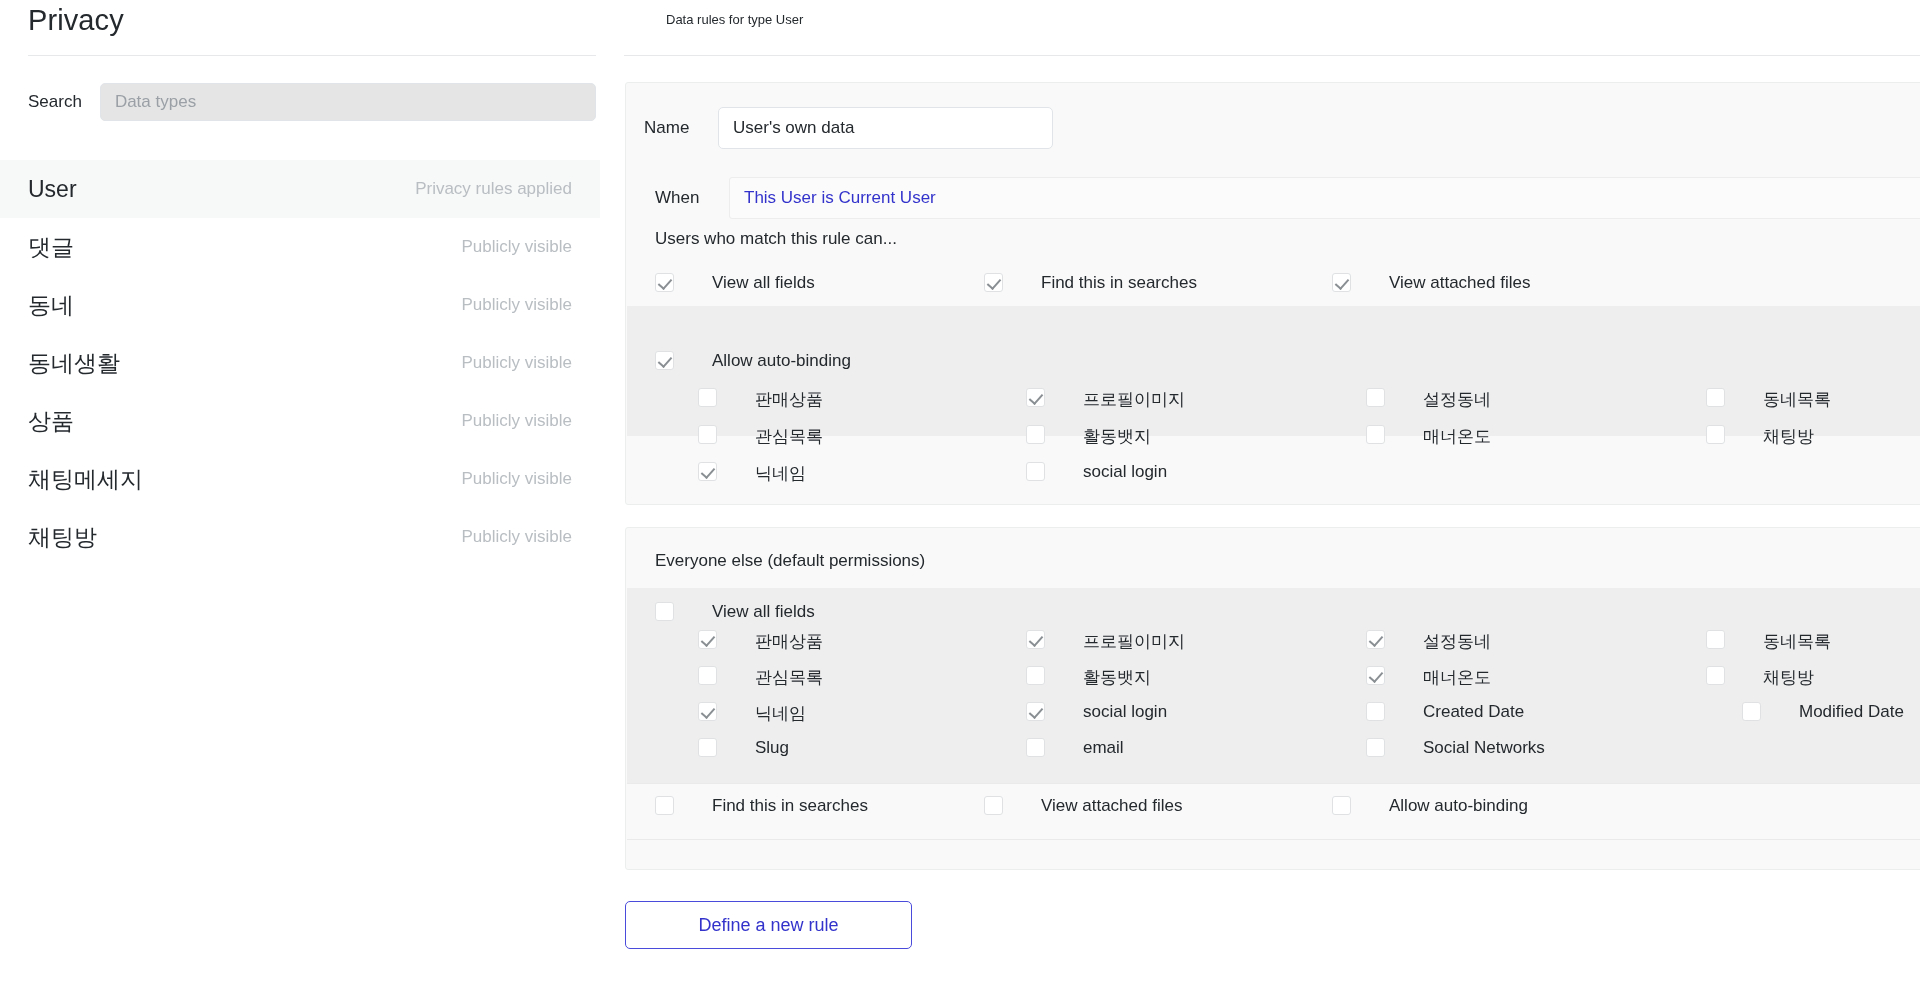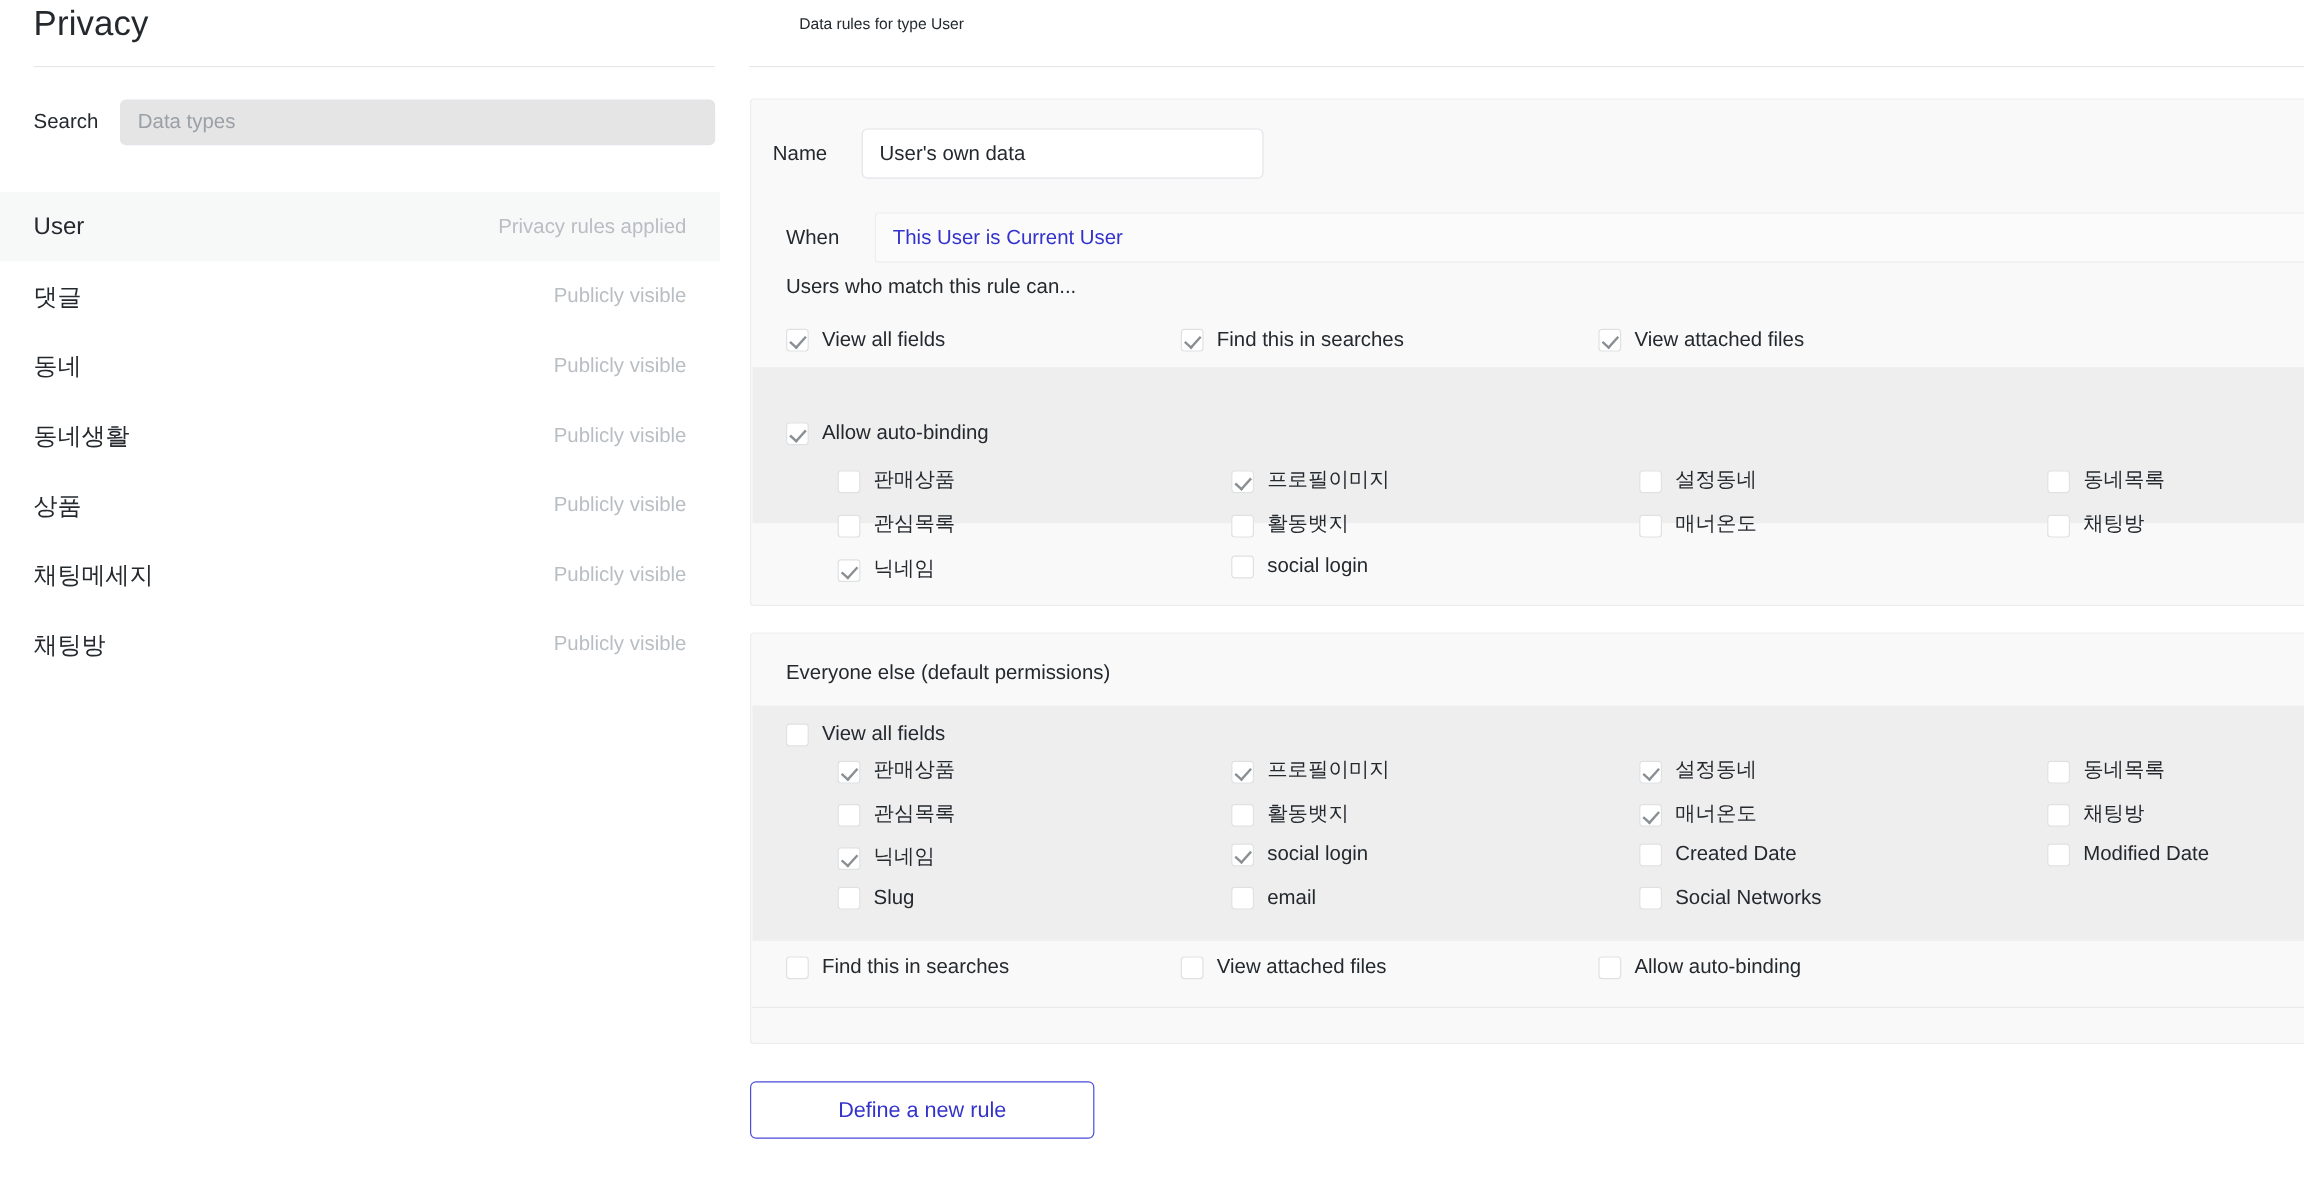--- a/index.html
+++ b/index.html
@@ -77,21 +77,21 @@
   .type-item {
     position: relative;
     height: 58px;
     display: flex;
     align-items: center;
     padding: 0 28px;
     cursor: pointer;
   }
   .type-item.selected { background: #f7f8f8; }
   .type-name {
-    font-size: 20px;
+    font-size: 23px;
     color: #24292e;
     white-space: nowrap;
   }
   .type-status {
     margin-left: auto;
     font-size: 17px;
     color: #b9bec3;
     white-space: nowrap;
   }
 
@@ -184,23 +184,24 @@
     position: absolute;
     left: 1px;
     width: 1898px;
   }
   .strip.light { background: #f9f9f9; }
   .strip.shade { background: #eeeeee; }
 
   .cbrow {
     position: absolute;
     display: flex;
-    align-items: flex-end;
+    align-items: flex-start;
     white-space: nowrap;
     cursor: pointer;
+    gap: 27px;
   }
   .cb {
     width: 19px; height: 19px;
     min-width: 19px;
     border: 1px solid #dfe1e3;
     border-radius: 3px;
     background: #fff;
     margin-right: 11px;
     position: relative;
     display: inline-block;
@@ -425,21 +426,21 @@
             <span class="cblabel">닉네임</span>
           </div>
           <div class="cbrow" style="left: 400px; top: 174px;">
             <span class="cb checked"></span>
             <span class="cblabel">social login</span>
           </div>
           <div class="cbrow" style="left: 740px; top: 174px;">
             <span class="cb"></span>
             <span class="cblabel">Created Date</span>
           </div>
-          <div class="cbrow" style="left: 1080px; top: 174px;">
+          <div class="cbrow" style="left: 1116px; top: 174px;">
             <span class="cb"></span>
             <span class="cblabel">Modified Date</span>
           </div>
           <div class="cbrow" style="left: 72px; top: 210px;">
             <span class="cb"></span>
             <span class="cblabel">Slug</span>
           </div>
           <div class="cbrow" style="left: 400px; top: 210px;">
             <span class="cb"></span>
             <span class="cblabel">email</span>

